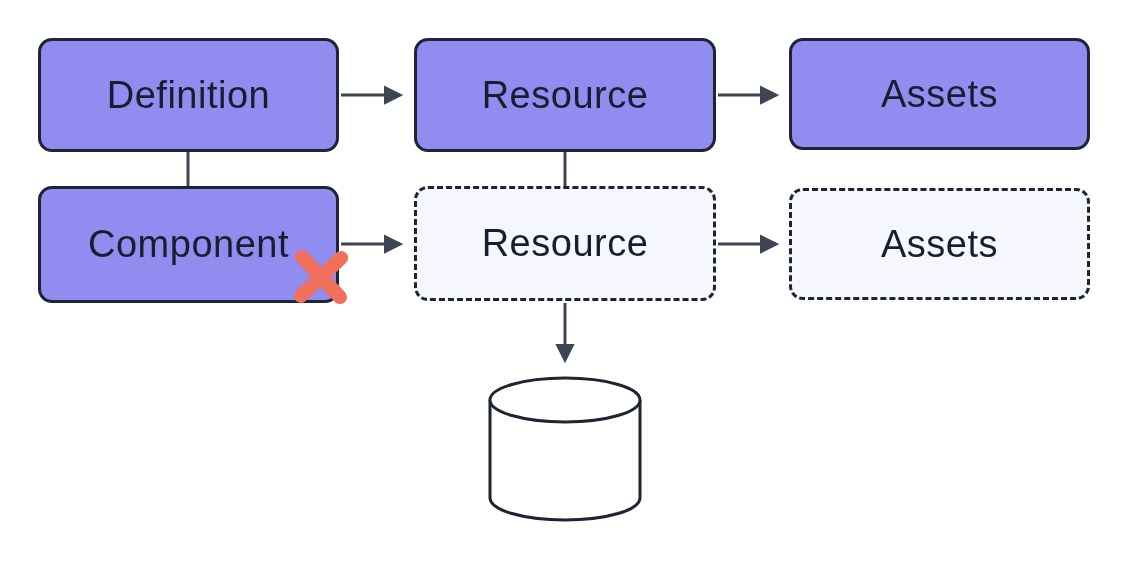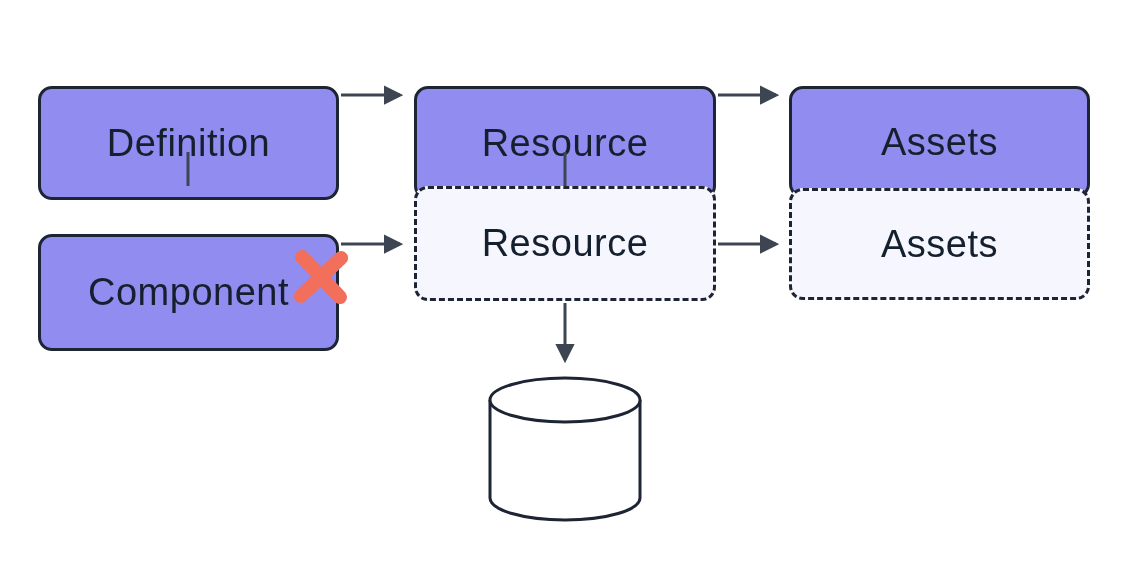--- a/index.html
+++ b/index.html
@@ -15,21 +15,20 @@
     display:flex;align-items:center;justify-content:center;
     box-sizing:border-box;
     border-radius:14px;
     font-size:38px;
     color:var(--text,#15202E);
     letter-spacing:0.5px;
   }
   .node.solid{
     background:var(--node-fill,#918CEF);
     border:3px solid var(--node-border,#1D2433);
-    margin-top:48px;
   }
   .node.dashed{
     background:var(--dashed-fill,#F6F6FE);
     border:3px dashed var(--node-border,#1D2433);
   }
   .overlay{
     position:absolute;left:0;top:0;width:1129px;height:566px;
     pointer-events:none;
   }
   .connector{stroke:var(--arrow,#3D4553);stroke-width:3;fill:none;}

